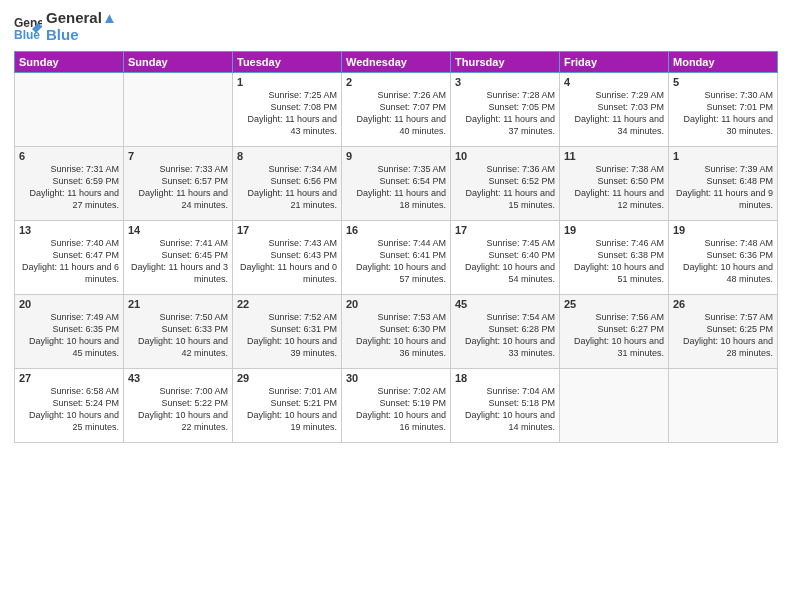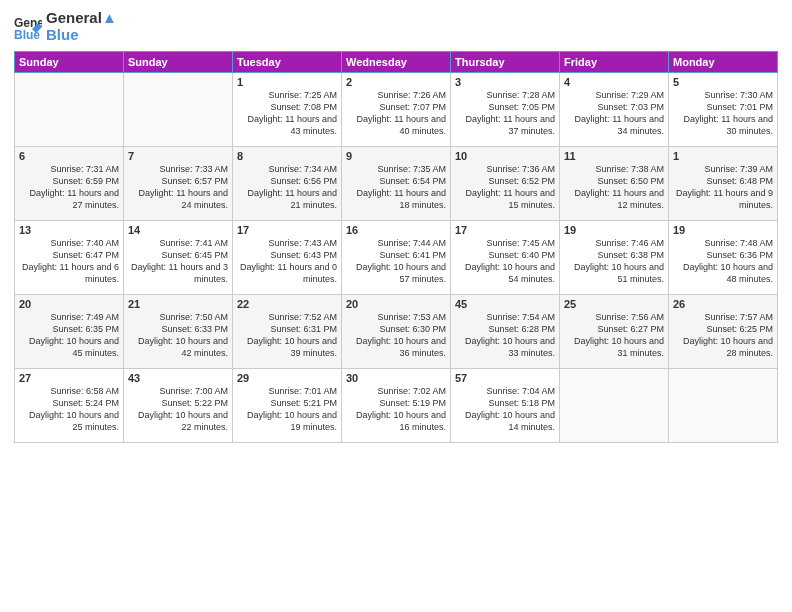--- a/index.html
+++ b/index.html
@@ -247,21 +247,21 @@
           </td>
           <td>
             <span class="day-num">29</span>
             <div class="day-info">Sunrise: 7:01 AM<br>Sunset: 5:21 PM<br>Daylight: 10 hours and 19 minutes.</div>
           </td>
           <td>
             <span class="day-num">30</span>
             <div class="day-info">Sunrise: 7:02 AM<br>Sunset: 5:19 PM<br>Daylight: 10 hours and 16 minutes.</div>
           </td>
           <td>
-            <span class="day-num">57</span>
+            <span class="day-num">18</span>
             <div class="day-info">Sunrise: 7:04 AM<br>Sunset: 5:18 PM<br>Daylight: 10 hours and 14 minutes.</div>
           </td>
           <td class="empty-cell"></td>
           <td class="empty-cell"></td>
         </tr>
       </tbody>
   </table>
 </div>
 
 </body></html>

